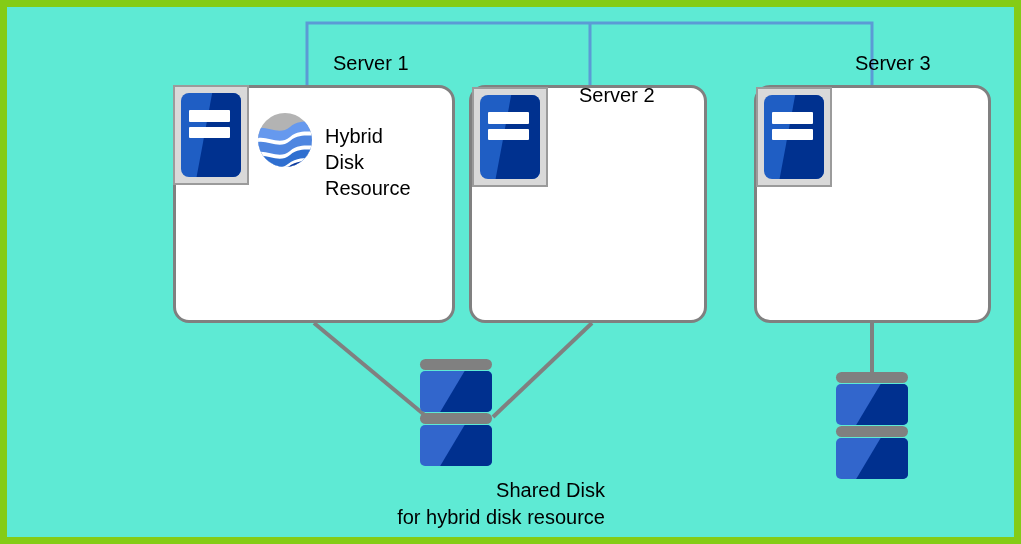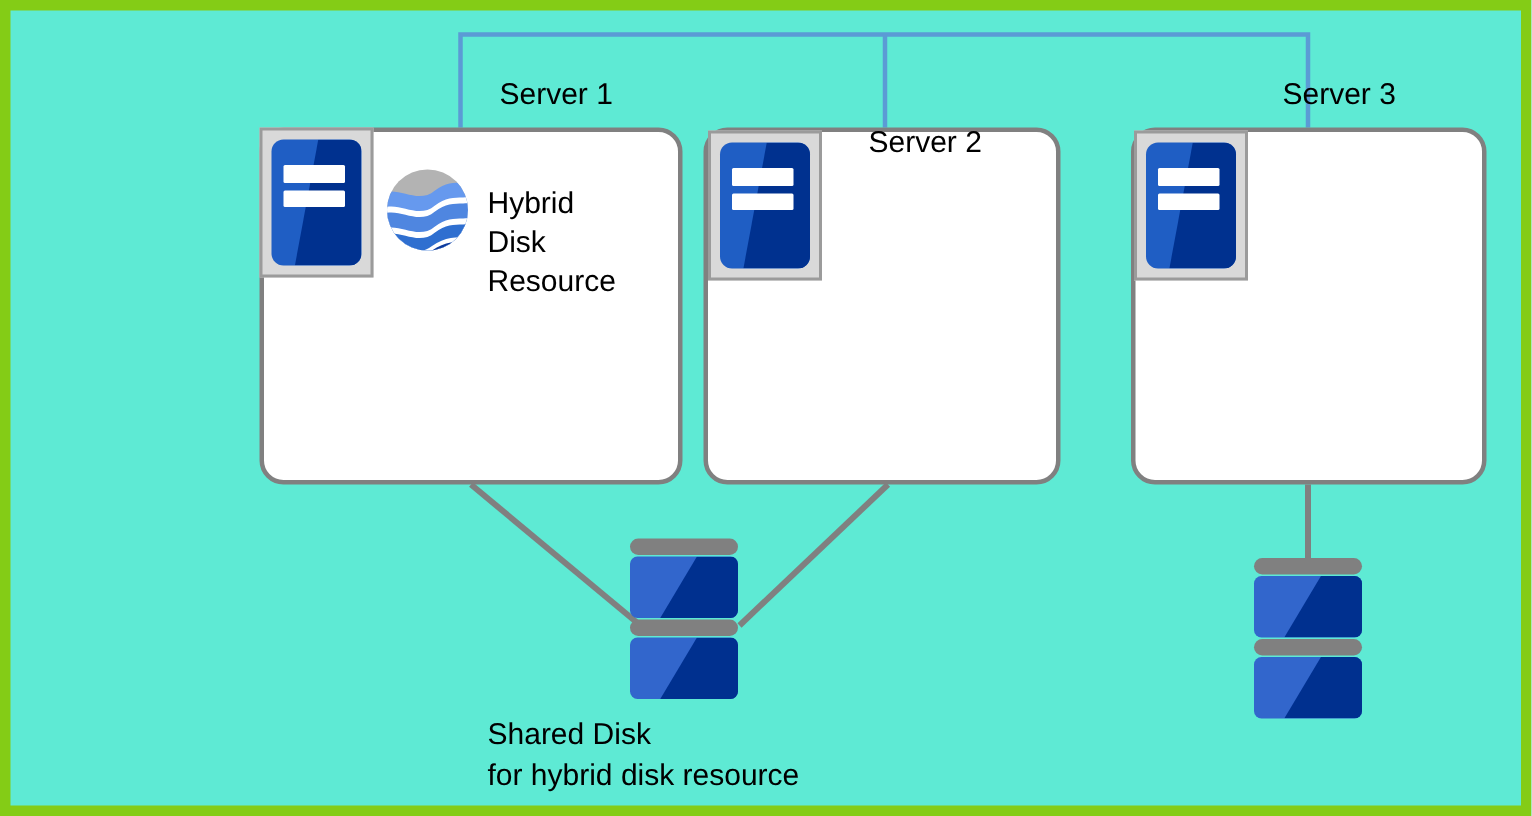--- a/index.html
+++ b/index.html
@@ -139,21 +139,21 @@
     background: #00308f;
     clip-path: polygon(62% 0, 100% 0, 100% 100%, 28% 100%);
   }
 
   
   .caption {
     position: absolute;
     font-size: 20px;
     line-height: 27px;
     color: #000000;
-    text-align: left;
+    text-align: right;
     white-space: pre-line;
   }
   #shared-caption { left: 318px; top: 470px; width: 280px; }
   #local-caption  { left: 740px; top: 470px; width: 250px; }
 </style>
 </head>
 <body>
 
 <div id="canvas">
 

